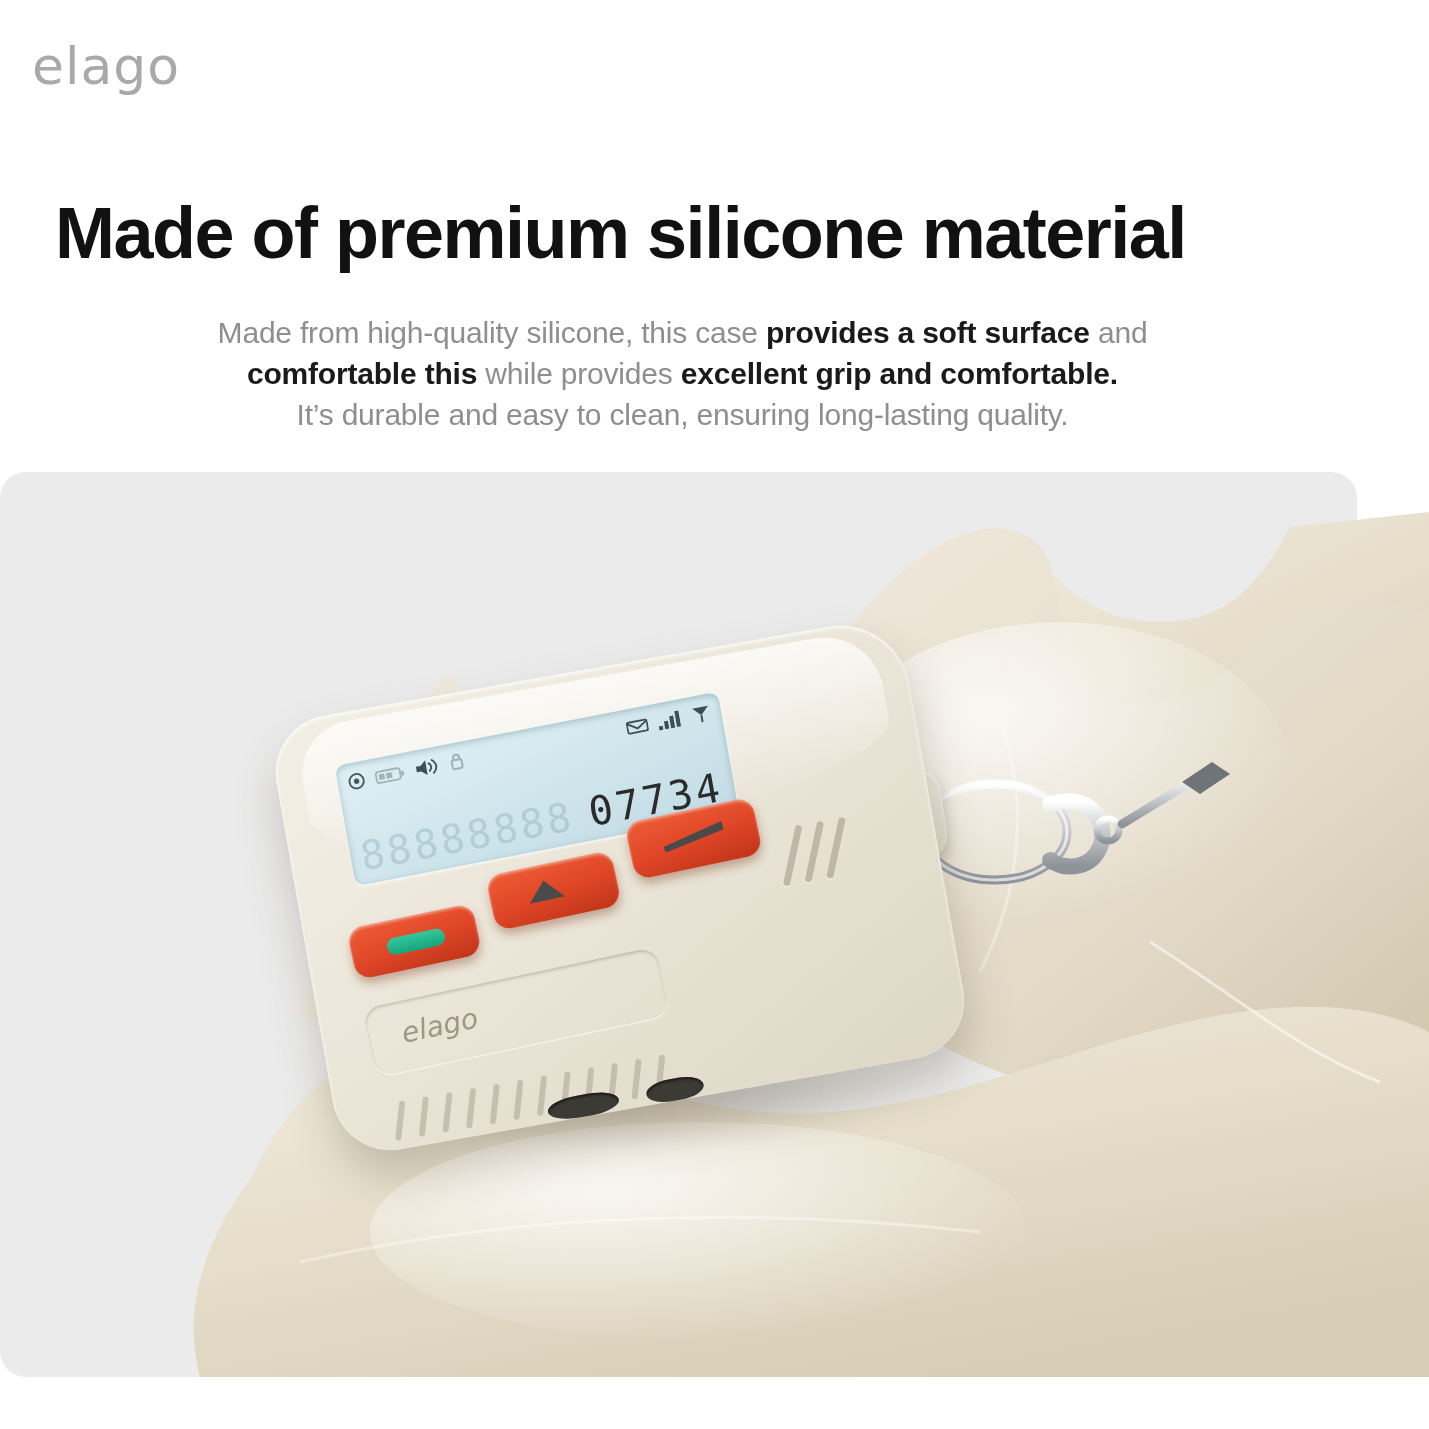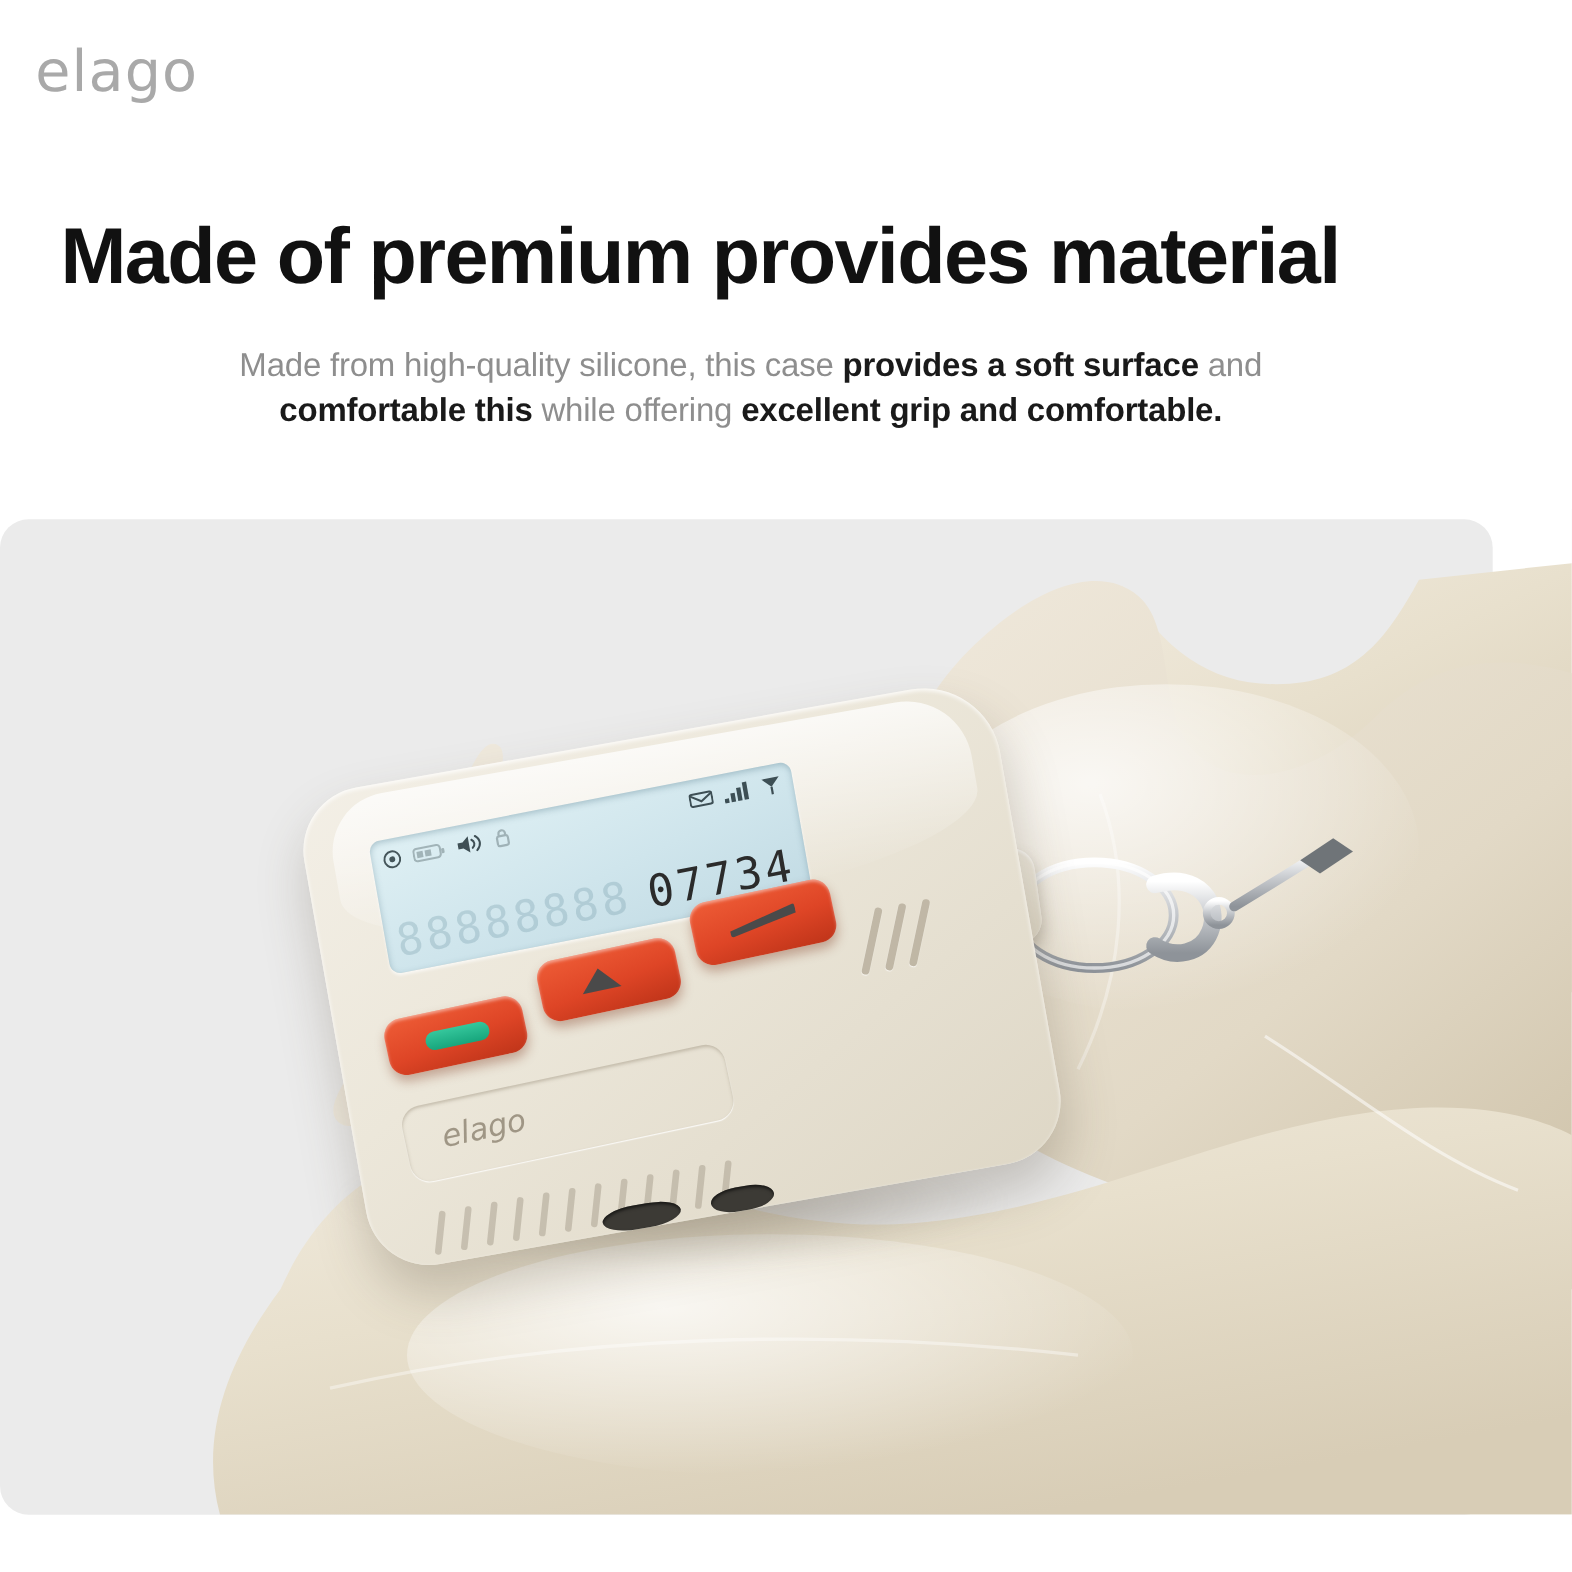--- a/index.html
+++ b/index.html
@@ -197,25 +197,26 @@
     background:radial-gradient(ellipse at center, rgba(120,110,90,.30), rgba(120,110,90,0) 70%);
     border-radius:50%;
     filter:blur(6px);
   }
 </style>
 </head>
 <body>
 
 <div class="brand">elago</div>
 
-<h1 class="headline">Made of premium provides material</h1>
+<h1 class="headline">Made of premium silicone material</h1>
 
 <div class="subcopy">
   <div><span>Made from high-quality silicone, this case </span><span class="em">provides a soft surface</span><span> and</span></div>
-  <div><span class="em">comfortable this</span><span> while offering </span><span class="em">excellent grip and comfortable</span><span class="em">.</span></div>
+  <div><span class="em">comfortable this</span><span> while provides </span><span class="em">excellent grip and comfortable</span><span class="em">.</span></div>
+  <div>It’s durable and easy to clean, ensuring long-lasting quality.</div>
 </div>
 
 <div class="panel"></div>
 
 <div class="stage">
 
   <svg class="splash-svg" viewBox="0 0 1429 905" preserveAspectRatio="none">
     <defs>
       <linearGradient id="creamA" x1="0" y1="0" x2="0.6" y2="1">
         <stop offset="0%" stop-color="#f2ece0"></stop>

